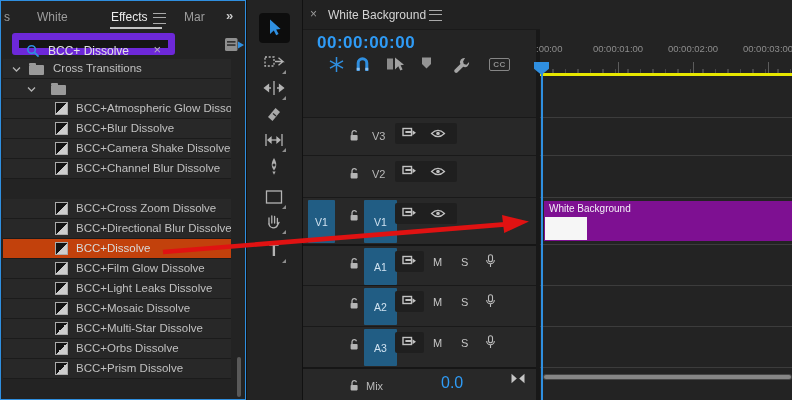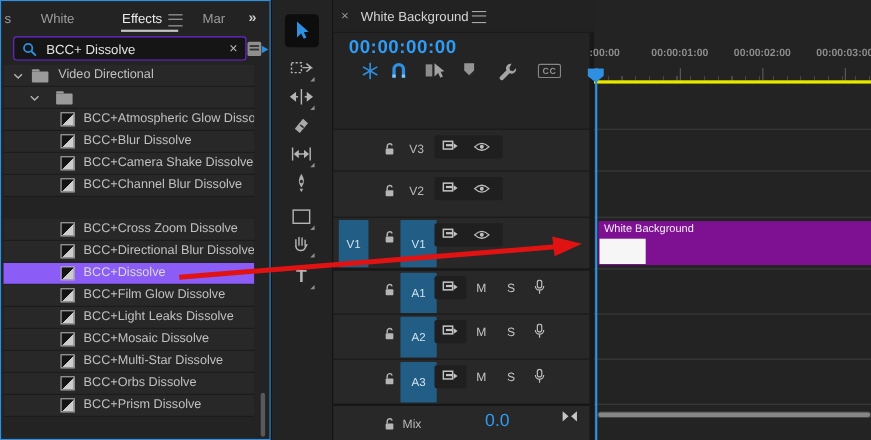--- a/index.html
+++ b/index.html
@@ -12,31 +12,31 @@
   .fx-panel{position:absolute;left:0;top:0;width:246px;height:400px;
     background:#232323;border:1px solid #2f8fe0;box-sizing:border-box;z-index:5;}
   .tab{position:absolute;top:9px;font-size:12px;color:#9d9d9d;cursor:default;}
   .tab.active{color:#ececec;}
   .tab-underline{position:absolute;left:109px;top:26px;width:52px;height:2px;background:#c3c3c3;}
   .hamb{position:absolute;width:13px;height:9px;border-top:1.5px solid #a9a9a9;
     border-bottom:1.5px solid #a9a9a9;}
   .hamb::after{content:"";position:absolute;left:0;top:2.5px;width:13px;height:1.5px;background:#a9a9a9;}
   .overflow{position:absolute;top:7px;font-size:13px;font-weight:bold;color:#c9c9c9;letter-spacing:-2px;}
 
-  .searchbox{position:absolute;left:11px;top:32px;width:212px;height:22px;
-    background:#151515;border:1px solid #6d28d9;border-radius:3px;box-sizing:border-box;}
+  .searchbox{position:absolute;left:11px;top:32px;width:163px;height:22px;
+    background:#151515;border:7px solid #6d28d9;border-radius:3px;box-sizing:border-box;}
   .searchbox .val{position:absolute;left:29px;top:4px;font-size:12px;color:#e2e2e2;white-space:nowrap;}
   .searchbox .clear{position:absolute;right:7px;top:2px;font-size:13px;color:#b5b5b5;}
   .binbtn{position:absolute;left:223px;top:35px;width:21px;height:17px;}
 
   .tree{position:absolute;left:2px;top:58px;right:2px;bottom:2px;overflow:hidden;}
   .trow{position:absolute;left:0;right:12px;height:20px;box-sizing:border-box;
     background:#282828;border-bottom:1px solid #1b1b1b;font-size:11.5px;color:#c0c0c0;
     white-space:nowrap;overflow:hidden;line-height:19px;}
-  .trow.sel{background:#8b5cf6;color:#dadada;}
+  .trow.sel{background:#c2410c;color:#dadada;}
   .chev{position:absolute;top:7px;}
   .folder{position:absolute;top:6px;width:15px;height:10px;background:#9a9a9a;border-radius:1px;}
   .folder::before{content:"";position:absolute;left:0;top:-2px;width:7px;height:2px;background:#9a9a9a;border-radius:1px 1px 0 0;}
   .fxic{position:absolute;left:52px;top:3px;width:13px;height:13px;box-sizing:border-box;
     border:1px solid #ababab;background:linear-gradient(135deg,#141414 0 50%,#cdcdcd 50% 100%);}
   .fxlabel{position:absolute;left:73px;}
   .scrollthumb{position:absolute;right:4px;top:356px;width:4px;height:40px;background:#595959;border-radius:2px;}
 
   
   .toolbar{position:absolute;left:247px;top:0;width:55px;height:400px;background:#232323;z-index:4;}
@@ -63,21 +63,21 @@
   .trk .tname{position:absolute;left:69px;top:12px;font-size:11px;color:#b9b9b9;}
   .trk .icobox{position:absolute;left:92px;top:5px;height:21px;background:#1f1f1f;border-radius:2px;}
   .trk .sync{position:absolute;left:99px;top:9px;}
   .trk .eye{position:absolute;left:127px;top:10px;}
   .patch{position:absolute;top:2px;bottom:2px;background:#215d84;border-radius:1px;
     font-size:10.5px;color:#cfe2f0;display:flex;align-items:center;justify-content:center;}
   .ms{position:absolute;top:10px;font-size:11px;color:#c6c6c6;}
   .divider-vert{position:absolute;left:233px;top:30px;bottom:0;width:4px;background:#181818;}
 
   .content{position:absolute;left:237px;top:0;right:0;bottom:0;background:#232323;}
-  .rlabel{position:absolute;top:43px;font-size:9.5px;color:#8d8d8d;white-space:nowrap;font-weight:bold;}
+  .rlabel{position:absolute;top:43px;font-size:9.5px;color:#8d8d8d;white-space:nowrap;}
   .tickminor{position:absolute;left:0;right:0;top:69px;height:6px;
     background:repeating-linear-gradient(to right,#474747 0 1px,transparent 1px 12.5px);}
   .tickmajor{position:absolute;top:62px;width:1px;height:13px;background:#5c5c5c;}
   .workbar{position:absolute;left:0;right:0;top:73px;height:3px;background:#e7e700;}
   .rowline{position:absolute;left:0;right:0;height:1px;background:#3c3c3c;}
   .clip{position:absolute;left:4px;right:0;top:201px;height:40px;background:#7e1092;}
   .cliplabel{position:absolute;left:5px;top:2px;font-size:10px;color:#f3eef6;white-space:nowrap;}
   .clipthumb{position:absolute;left:1px;top:16px;width:42px;height:23px;background:#f6f6f6;}
   .hscroll{position:absolute;left:3px;right:0;top:374px;height:6px;background:#454545;border-radius:3px;}
   .hscroll .thumb{position:absolute;inset:1px;background:#868686;border-radius:2px;}
@@ -115,21 +115,21 @@
     <path d="M14 5.5 L20 9 L14 12.5 Z" fill="#2f8fe0"></path>
   </svg>
 
   <div class="tree">
 
     <div class="trow" style="top:0">
       <svg class="chev" style="left:9px" width="9" height="7">
           <path d="M1 1.5 L4.5 5 L8 1.5" stroke="#b3b3b3" stroke-width="1.3" fill="none"></path>
         </svg>
       <span class="folder" style="left:26px"></span>
-      <span class="fxlabel" style="left:50px">Video Directional</span>
+      <span class="fxlabel" style="left:50px">Cross Transitions</span>
     </div>
     <div class="trow" style="top:20px">
       <svg class="chev" style="left:24px" width="9" height="7">
           <path d="M1 1.5 L4.5 5 L8 1.5" stroke="#b3b3b3" stroke-width="1.3" fill="none"></path>
         </svg>
       <span class="folder" style="left:48px"></span>
     </div>
 
     <div class="trow" style="top:40px">
         <span class="fxic"></span>

